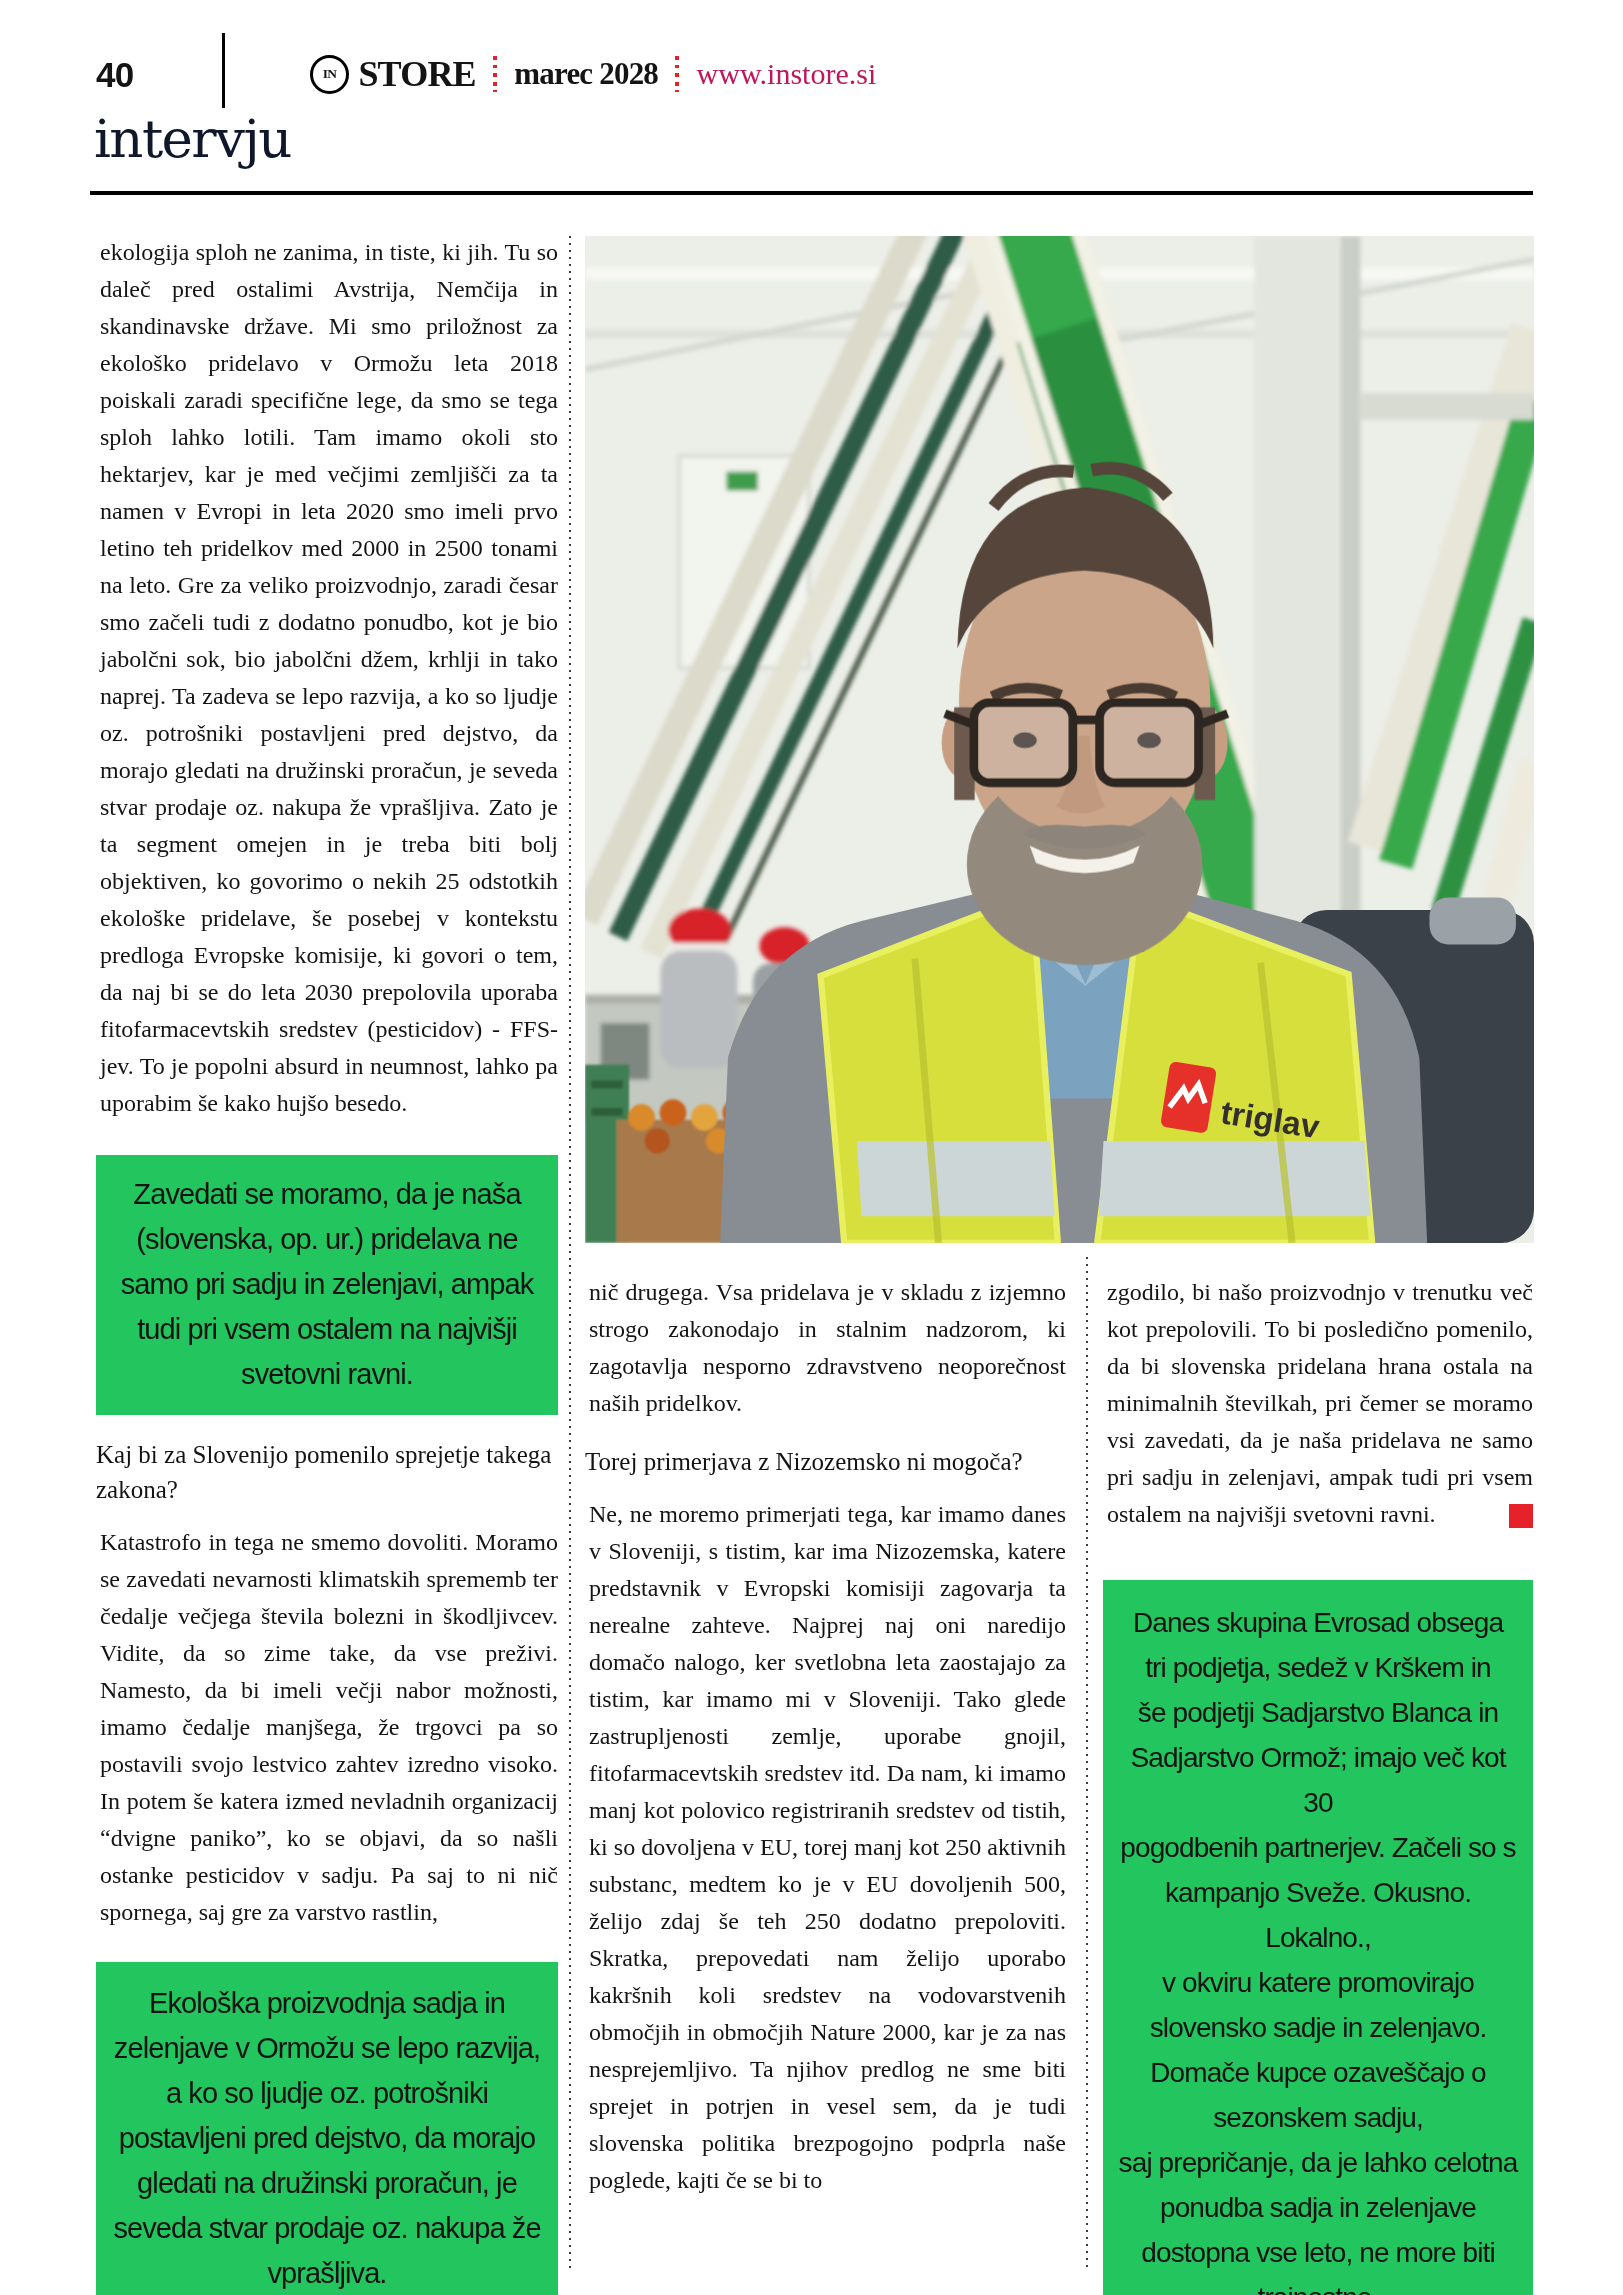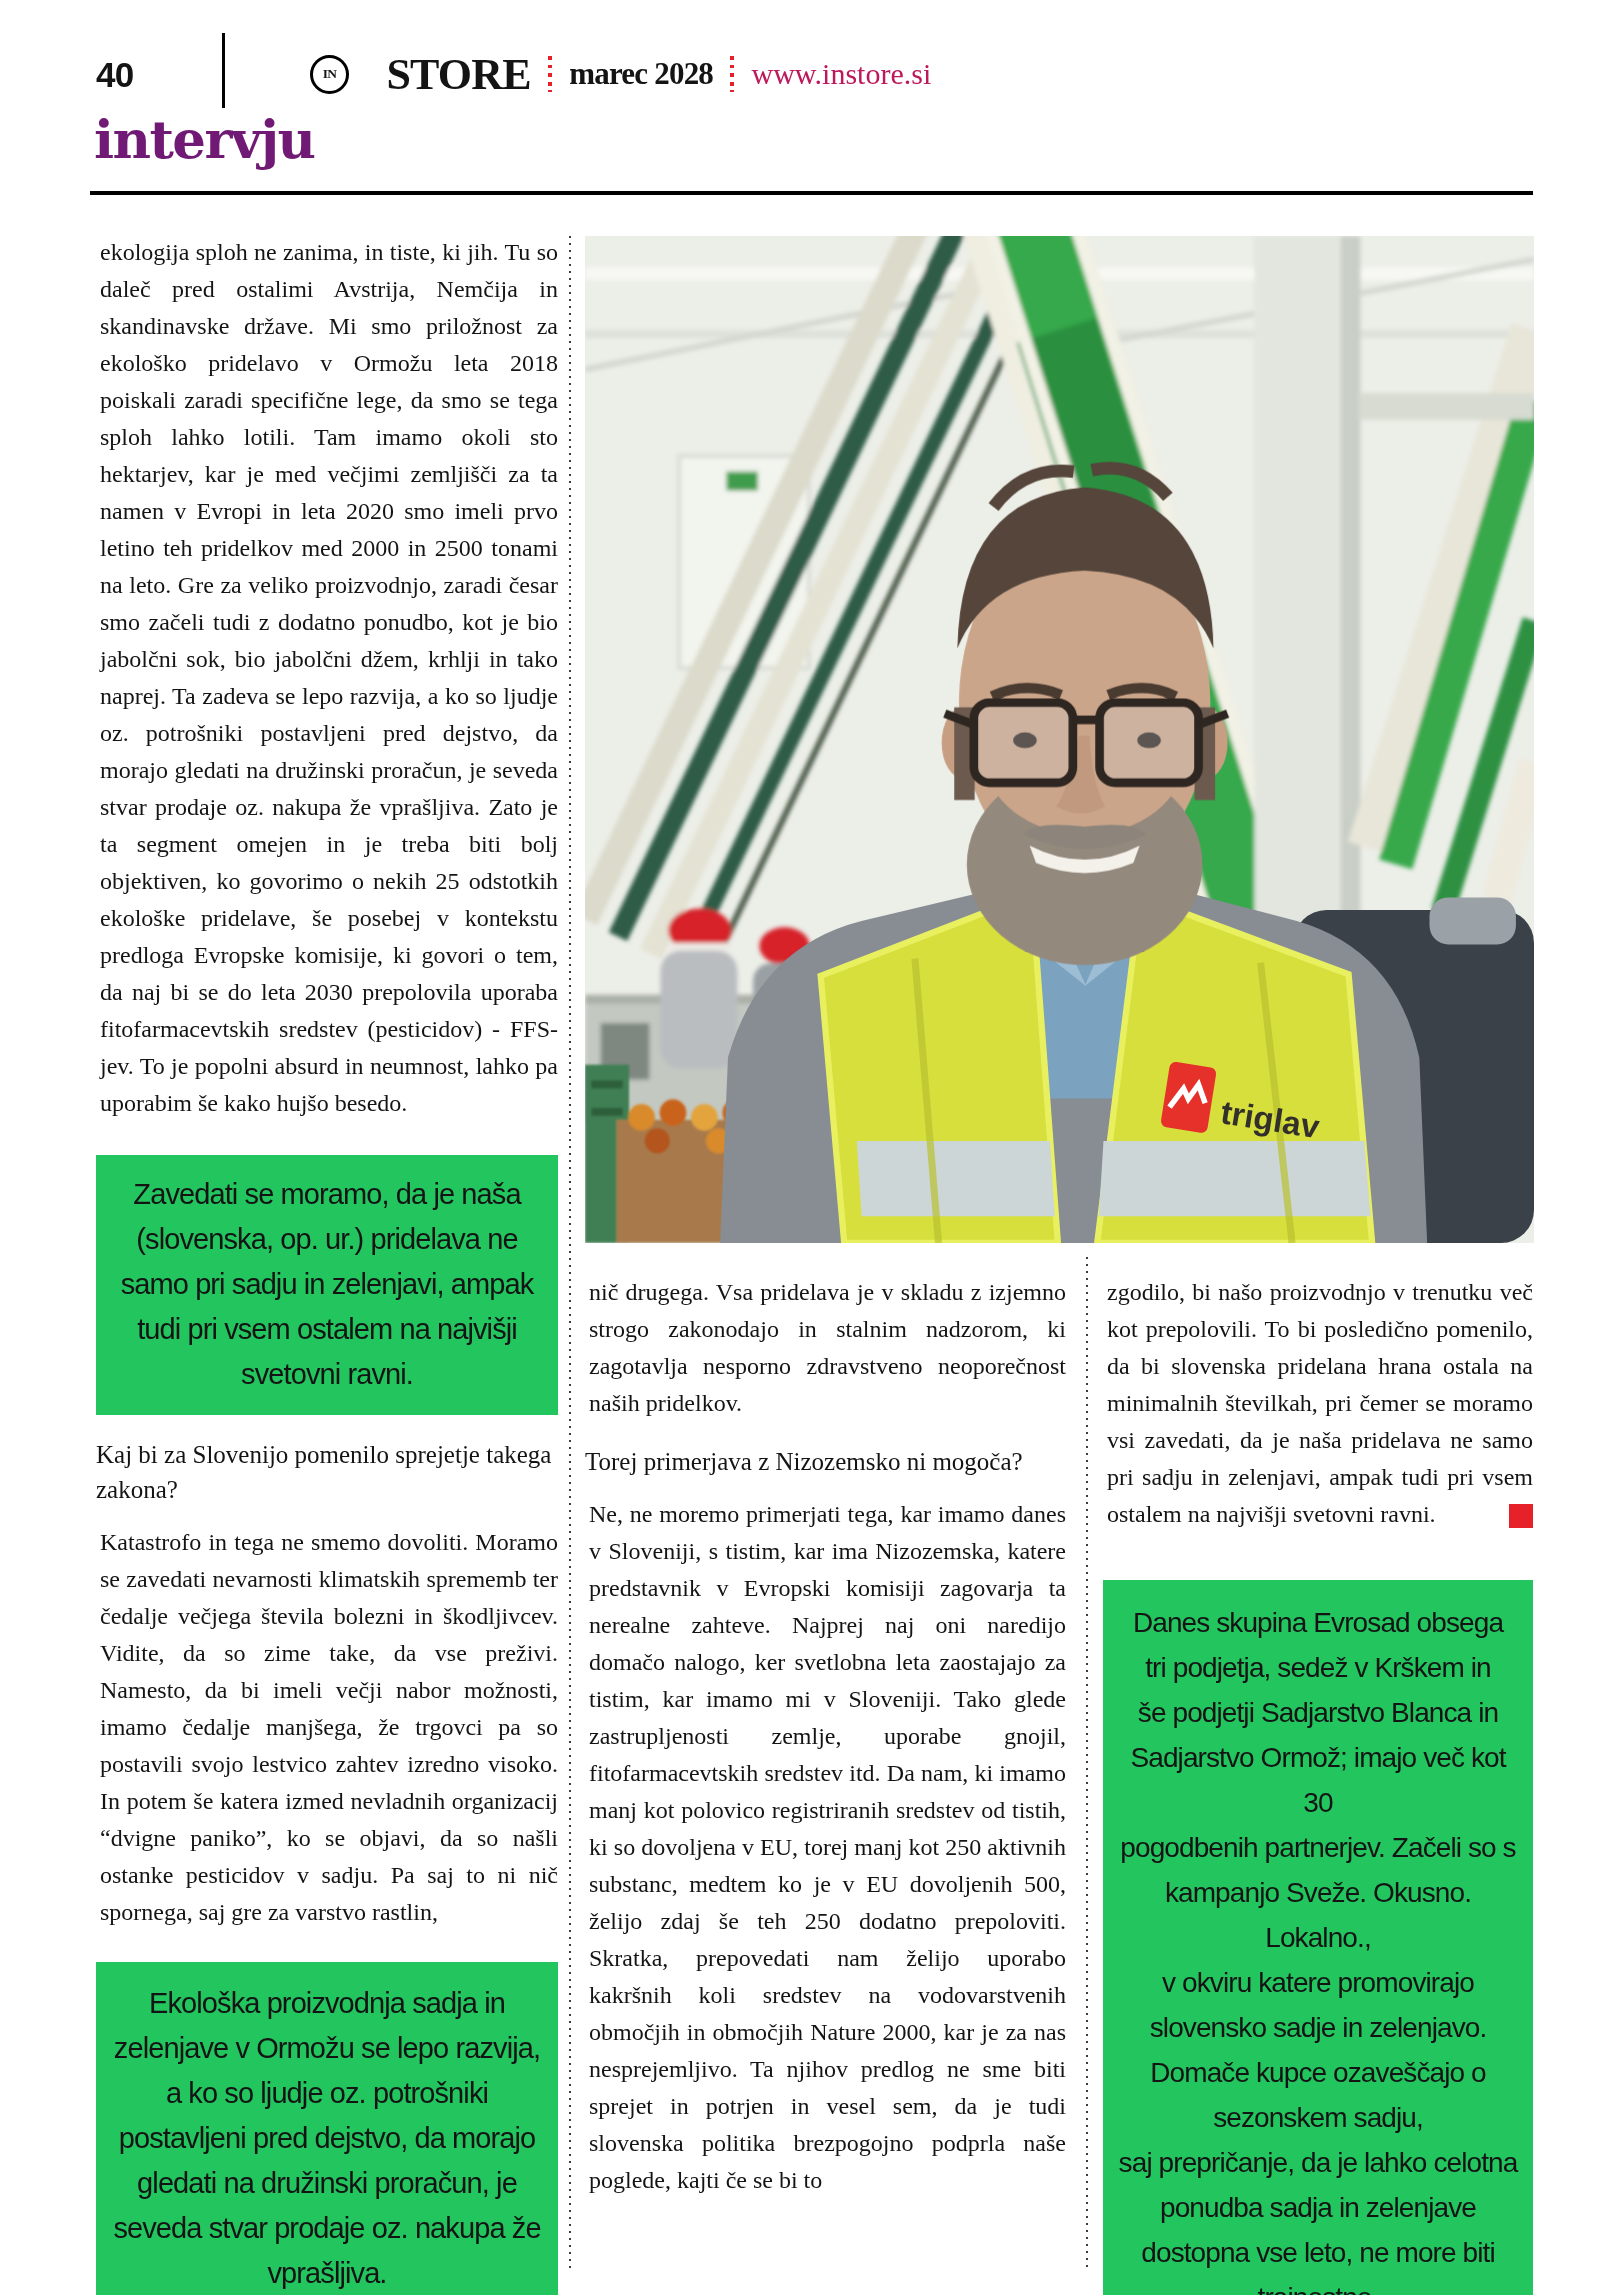--- a/index.html
+++ b/index.html
@@ -8,29 +8,29 @@
 
   
   .hdr-num{position:absolute;left:96px;top:55px;font-family:"Liberation Sans",sans-serif;
            font-weight:bold;font-size:35px;letter-spacing:-0.8px;}
   .hdr-vline{position:absolute;left:222px;top:33px;width:3.1px;height:75px;background:#000;}
   .hdr-logo{position:absolute;left:310px;top:52px;height:44px;display:flex;align-items:center;
             font-family:Liberation Serif, serif;}
   .logo-circle{width:33px;height:33px;border:3.1px solid #000;border-radius:50%;
                display:flex;align-items:center;justify-content:center;
                font-weight:bold;font-size:13.4px;letter-spacing:-0.8px;margin-right:9.4px;}
-  .logo-store{font-weight:bold;font-size:44px;letter-spacing:-0.8px;margin-left:28px;}
+  .logo-store{font-weight:bold;font-size:36px;letter-spacing:-0.8px;}
   .red-dots{width:3.9px;height:36px;margin:0 17.3px;
             background:repeating-linear-gradient(to bottom,#e6212a 0 3.9px,transparent 3.9px 8.6px);}
   .hdr-issue{font-weight:bold;font-size:31px;letter-spacing:-0.8px;}
   .hdr-site{font-weight:400;font-size:30px;letter-spacing:0px;color:#be185d;}
 
   .section-title{position:absolute;left:94px;top:108px;
-                 font-family:"DejaVu Serif",serif;font-weight:700;font-size:53px;
-                 letter-spacing:-1.6px;color:#701a75;}
+                 font-family:"DejaVu Serif",serif;font-weight:400;font-size:53px;
+                 letter-spacing:-1.6px;color:#0f172a;}
   .top-rule{position:absolute;left:90px;top:191px;width:1443px;height:3.9px;background:#000;}
 
   
   .col{position:absolute;text-align:justify;font-size:24px;line-height:37px;}
   .col p{margin:0 0 0 4px;}
   .col-left  {left:96px; top:234px;width:462px;}
   .col-mid   {left:585px; top:1274px;width:481px;}
   .col-right {left:1103px;top:1274px;width:430px;}
 
   .vdots{position:absolute;width:2.4px;

